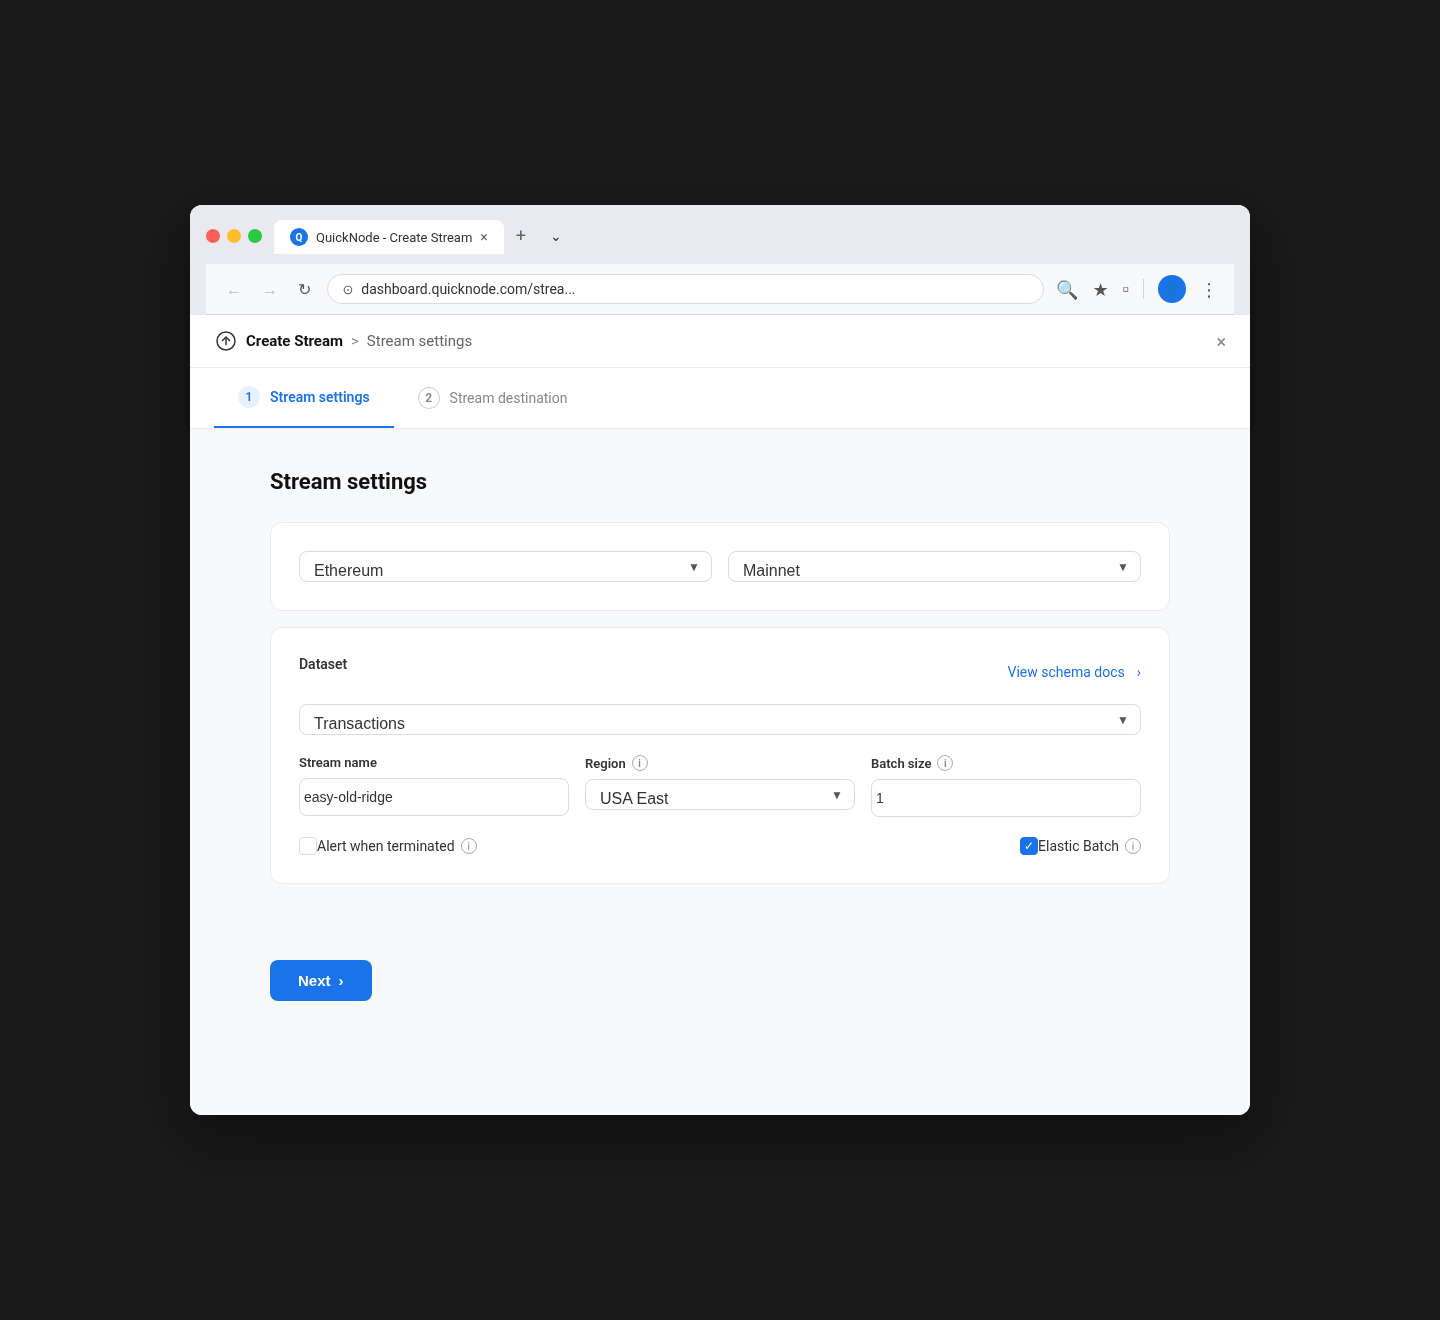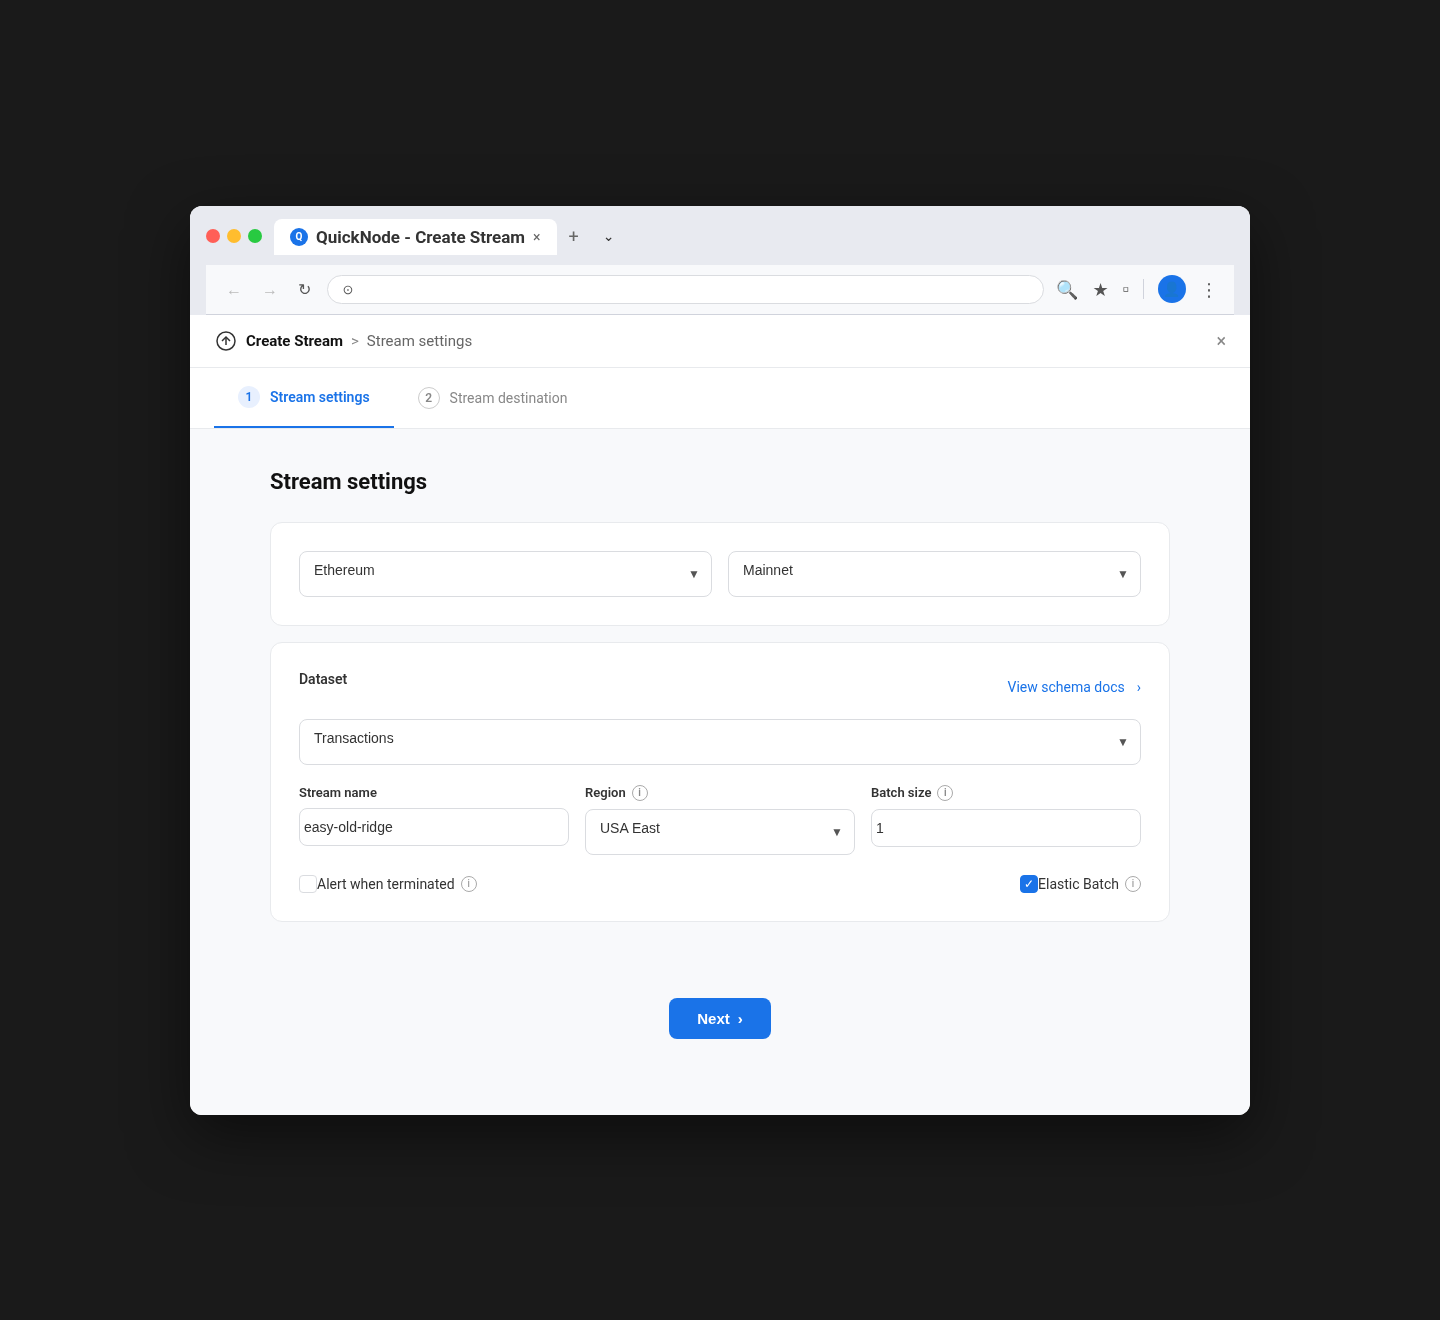--- a/index.html
+++ b/index.html
@@ -62,21 +62,21 @@
       height: 18px;
       background: #1a73e8;
       border-radius: 50%;
       display: flex;
       align-items: center;
       justify-content: center;
       color: white;
       font-size: 10px;
       font-weight: bold;
     }
-    .tab-title { flex: 1; font-size: 17px; font-weight: bold; }
+    .tab-title { flex: 1; font-size: 13px; }
     .tab-close {
       cursor: pointer;
       color: #666;
       font-size: 14px;
     }
     .tab-new {
       padding: 8px 12px;
       color: #666;
       font-size: 18px;
       cursor: pointer;
@@ -235,24 +235,24 @@
       margin-bottom: 16px;
     }
     .row { display: flex; gap: 16px; }
     
     .select-wrapper {
       position: relative;
       flex: 1;
     }
     .select-field {
       width: 100%;
-      padding: 10px 36px 18px 14px;
+      padding: 10px 36px 2px 14px;
       border: 1px solid #dadce0;
       border-radius: 8px;
-      font-size: 14px;
+      font-size: 16px;
       color: #333;
       background: #fff;
       appearance: none;
       cursor: pointer;
     }
     .select-arrow {
       position: absolute;
       right: 12px;
       top: 50%;
       transform: translateY(-50%);
@@ -343,21 +343,21 @@
     .checkbox-label {
       font-size: 14px;
       color: #333;
       display: flex;
       align-items: center;
       gap: 6px;
     }
     
     .page-footer {
       display: flex;
-      justify-content: center;
+      justify-content: flex-start;
       padding: 20px 80px;
     }
     .btn-next {
       display: flex;
       align-items: center;
       gap: 8px;
       background: #1a73e8;
       color: white;
       border: none;
       padding: 12px 28px;
@@ -388,20 +388,21 @@
         <div class="tab-new">+</div>
         <div class="tab-dropdown">⌄</div>
       </div>
     </div>
     <div class="address-bar">
       <span class="nav-btn disabled">←</span>
       <span class="nav-btn disabled">→</span>
       <span class="nav-btn">↻</span>
       <div class="address-input">
         <span class="address-icon">⊙</span>
+        <span class="address-text">dashboard.quicknode.com/strea...</span>
       </div>
       <div class="browser-actions">
         <span>🔍</span>
         <span>★</span>
         <span>▫</span>
         <div class="divider-v"></div>
         <div class="user-avatar">👤</div>
         <span>⋮</span>
       </div>
     </div>

